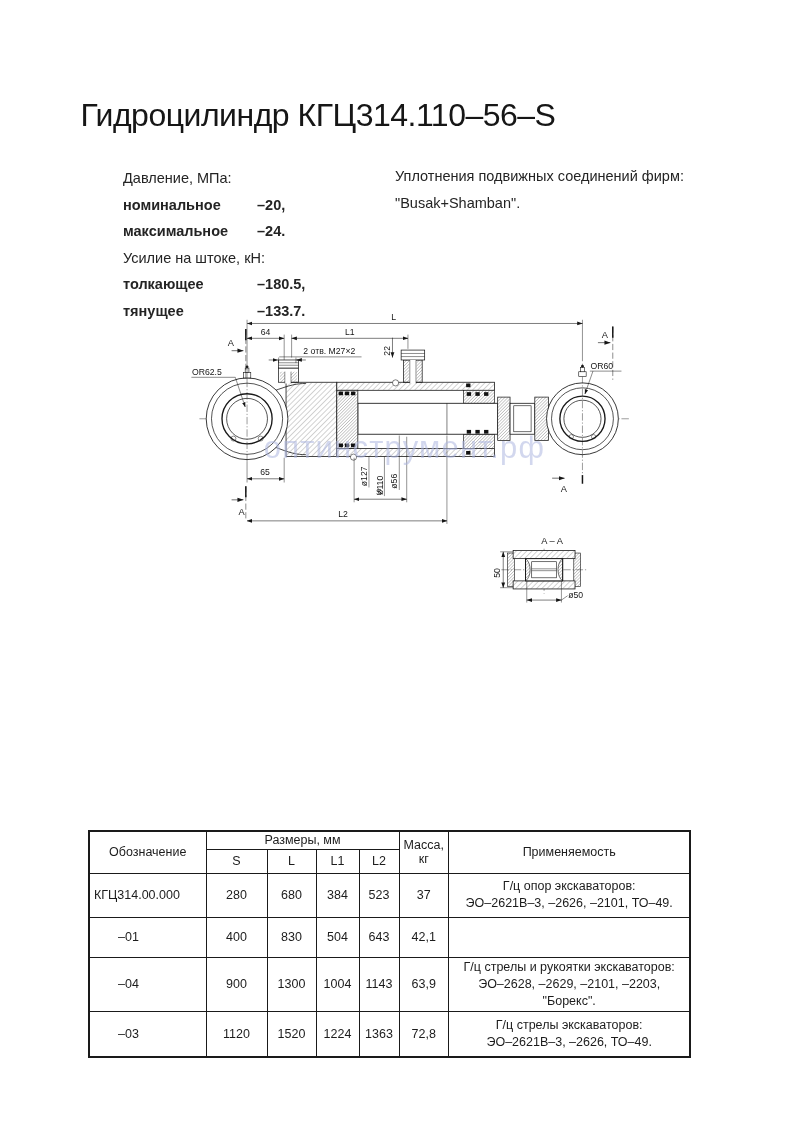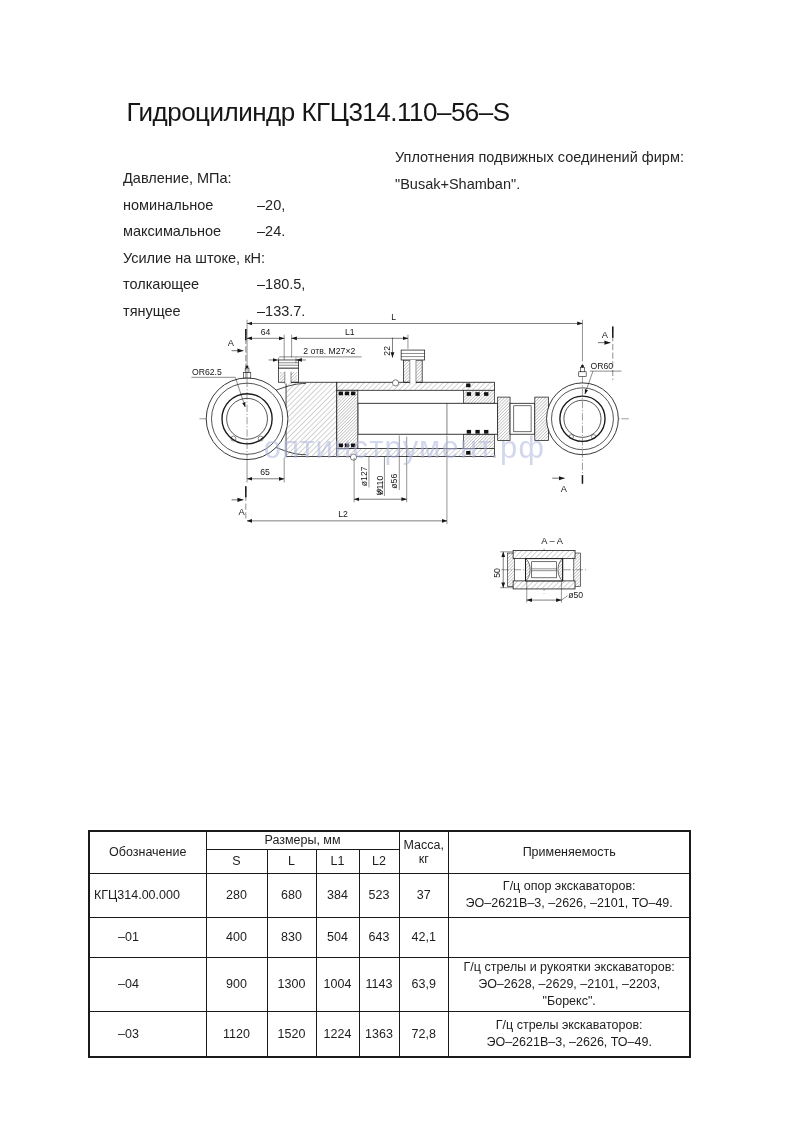--- a/index.html
+++ b/index.html
@@ -1,23 +1,23 @@
 <!DOCTYPE html>
 <html><head>
 <meta charset="utf-8">
 <style>
   html,body{margin:0;padding:0;background:#fff;}
   .page{position:relative;width:793px;height:1123px;background:#fff;overflow:hidden;
         font-family:"Liberation Sans",sans-serif;color:#1c1c1c;}
   .title{position:absolute;left:0;top:97px;width:636px;text-align:center;
-         font-size:26px;letter-spacing:-0.5px;color:#161616;}
+         font-size:32px;letter-spacing:-0.5px;color:#161616;}
   .spec{position:absolute;font-size:14.5px;line-height:26.5px;white-space:nowrap;color:#242424;}
   .spec-left{left:123px;top:149px;margin-top:16px;}
-  .spec-right{left:395px;top:144px;}
-  .spec .row{display:flex;}
+  .spec-right{left:395px;top:163px;}
+  .spec .row{display:flex;font-weight:bold;}
   .spec .lbl{width:134px;}
   svg text{font-family:"Liberation Sans",sans-serif;fill:#161616;}
   .dimtxt{font-size:14px;}
   .sectxt{font-size:15px;}
   .wm{font-size:50px;letter-spacing:2px;fill:rgba(173,183,224,0.55);}
   
   table.tbl{position:absolute;left:88px;top:830px;border-collapse:collapse;table-layout:fixed;
             font-size:12.5px;color:#1c1c1c;}
   .tbl th,.tbl td{border:1px solid #1a1a1a;font-weight:normal;padding:1px 4px;text-align:center;
                   overflow:hidden;}

